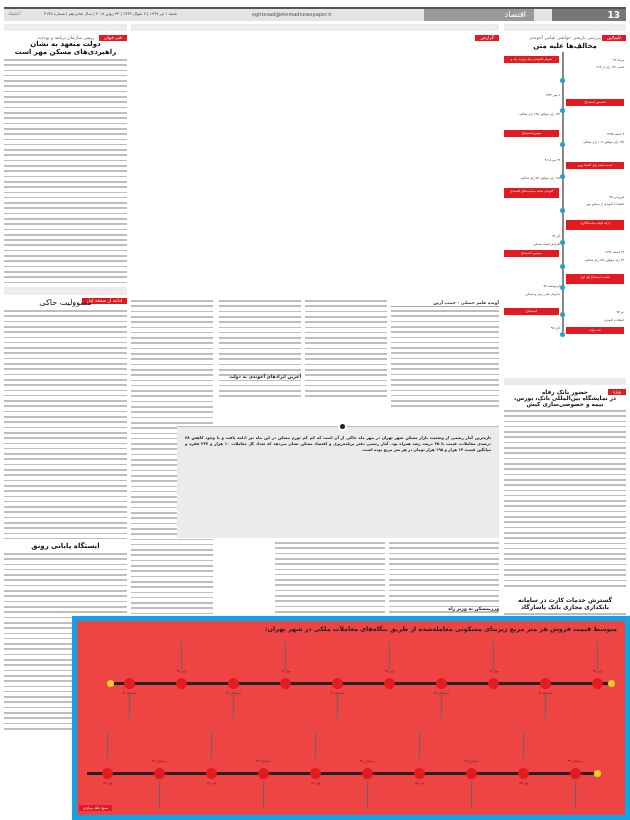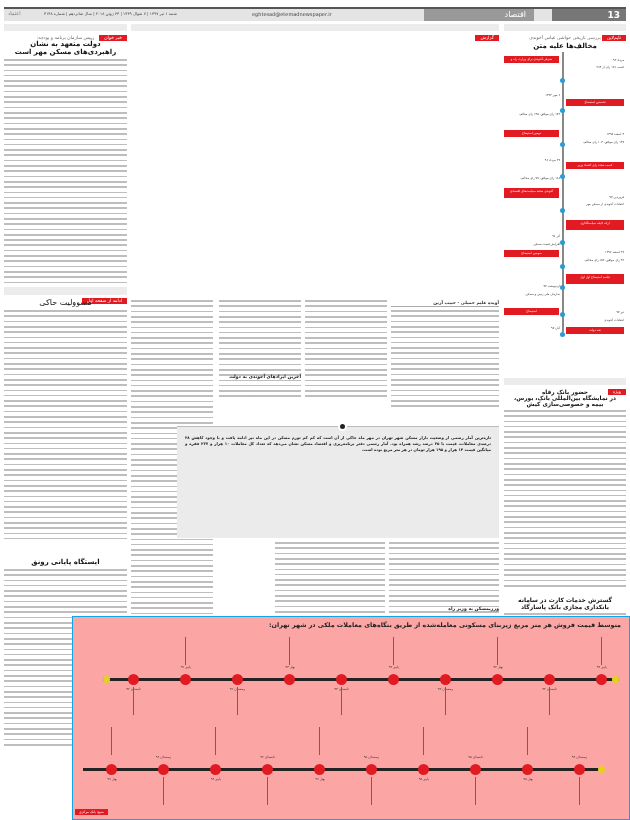--- a/index.html
+++ b/index.html
@@ -21,21 +21,21 @@
 .photo{position:absolute;left:0;right:0;top:9px;height:262px;background:linear-gradient(90deg,#3a2b22 0%,#6d4f3a 20%,#9b7551 45%,#5e4636 70%,#2e2420 100%)}
 .face{position:absolute;left:95px;top:18px;width:105px;height:120px;border-radius:45% 45% 40% 40%;background:radial-gradient(ellipse at 50% 40%,#c79b7e 0%,#a77d63 55%,#6e4f40 100%)}
 .hair{position:absolute;left:100px;top:10px;width:95px;height:45px;border-radius:50% 50% 20% 20%;background:#888}
 .suit{position:absolute;left:40px;top:130px;width:230px;height:135px;border-radius:60px 60px 0 0;background:#2e3238}
 .collar{position:absolute;left:118px;top:130px;width:62px;height:80px;background:#3a3f44;border-radius:8px}
 .photo-caption-bg{position:absolute;left:0;right:0;bottom:0;height:50px;background:linear-gradient(to bottom,rgba(0,0,0,0),rgba(0,0,0,.55))}
 .deck{position:absolute;right:10px;bottom:38px;color:#fff;font-size:8px}
 .hl{position:absolute;right:8px;bottom:14px;color:#fff;font-weight:bold;font-size:19px;letter-spacing:-.5px}
 .credit{position:absolute;left:0;bottom:0;background:#e21b23;color:#fff;font-size:3px;padding:0 3px}
 .infobox{position:absolute;left:46px;right:0;top:402px;height:112px;background:#ebebeb;border-top:1px solid #bbb}
-.chart{position:absolute;left:72px;right:0;top:616px;height:204px;background:#fca5a5;border:1px solid #0ea5e9}
+.chart{position:absolute;left:72px;right:0;top:616px;height:204px;background:#ef4444;border:5px solid #0ea5e9}
 .chart-title{font-size:6.4px;font-weight:bold;text-align:right;padding:4px 8px 0 0;color:#222}
 .tl{position:absolute;height:2.6px;background:#222}
 .dot{position:absolute;width:11px;height:11px;border-radius:50%;background:#e21b23;margin-top:-5px}
 .arrow{position:absolute;width:7px;height:7px;border-radius:50%;background:#e5d021;margin-top:-3.2px}
 .lbl{position:absolute;font-size:3.3px;color:#333;white-space:nowrap}
 .val{position:absolute;font-size:3px;color:#333;writing-mode:vertical-rl;border-left:.5px solid #666;padding-left:1px;height:28px}
 .tlvert{position:absolute;left:58px;top:15px;width:1.5px;height:296px;background:#888}
 .tldot{position:absolute;width:5px;height:5px;border-radius:50%;background:#2e9ad0;left:56px}
 .tlbox{position:absolute;left:0;width:55px;height:7px;background:#e21b23;color:#fff;font-size:3px;line-height:7px;text-align:center}
 .tlnote{position:absolute;right:2px;width:60px;font-size:3px;color:#333;line-height:4.4px}
@@ -127,21 +127,21 @@
   </div>
   <div class="kicker" style="margin-top:4px">رییس سازمان برنامه و بودجه:</div>
   <div class="head" style="font-size:7px">دولت متعهد به نشان</div>
   <div class="head" style="font-size:7px">راهبردی‌های مسکن مهر است</div>
   <div class="lines" style="height:224px;margin-top:3px"></div>
   <div style="height:8px;background:#ececec;text-align:right;margin-top:4px">
     <span class="tag">ادامه از صفحه اول</span>
   </div>
   <div class="head" style="font-size:8px;margin-top:3px;font-weight:normal">مسوولیت حاکی</div>
   <div class="lines" style="height:232px;margin-top:3px"></div>
-  <div class="head" style="font-size:7px;margin-top:16px">ایستگاه پایانی رونق</div>
+  <div class="head" style="font-size:7px;margin-top:0">ایستگاه پایانی رونق</div>
   <div class="lines" style="height:180px;margin-top:3px"></div>
 </div>
 
 <div class="col-mid">
   <div style="height:7px;background:#ececec;text-align:right">
     <span class="tag">گزارش</span>
   </div>
 
   <div style="position:absolute;top:276px;right:0;width:108px">
     <div style="font-size:4.4px;font-weight:bold;color:#333;border-bottom:.5px solid #aaa;padding-bottom:1px">آویده علیم حمیلی - حبیب آرین</div>

